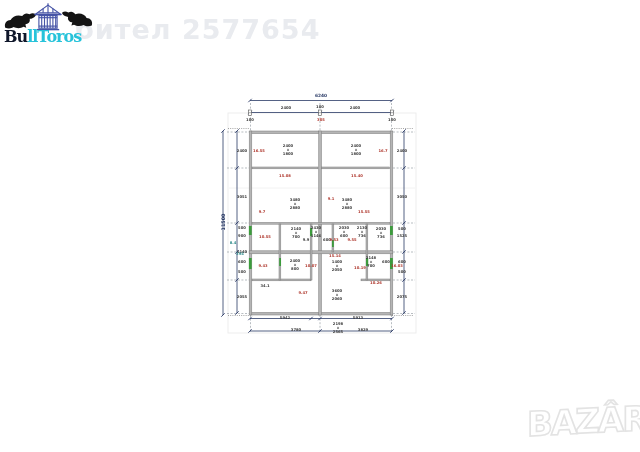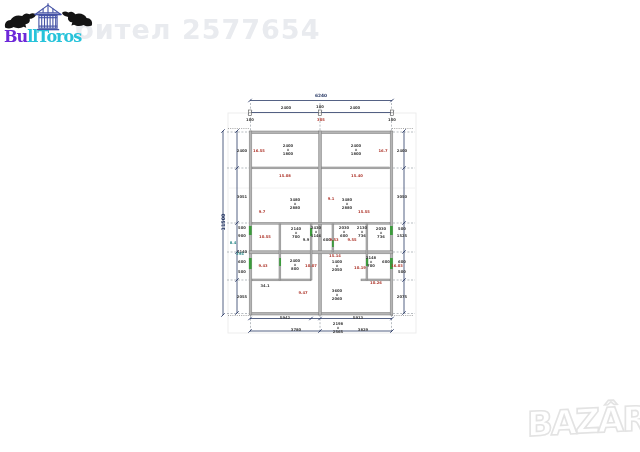--- a/index.html
+++ b/index.html
@@ -6,21 +6,21 @@
   #stage{position:relative;width:640px;height:452px;background:#ffffff;overflow:hidden;
          font-family:"DejaVu Sans",sans-serif;}
   
   .wm-user{position:absolute;left:75px;top:14px;font-size:27px;font-weight:bold;
            color:#e9ebef;letter-spacing:1px;white-space:nowrap;z-index:1;}
   
   .brand{position:absolute;left:2px;top:2px;width:122px;height:46px;z-index:2;}
   .brand svg{position:absolute;}
   .brand-text{position:absolute;left:2px;top:25px;font-size:16px;font-weight:bold;
               letter-spacing:-1px;white-space:nowrap;font-family:"DejaVu Serif",serif;}
-  .brand-prefix{color:#6d28d9;text-align:right;}
+  .brand-prefix{color:#0f172a;text-align:right;}
   .brand-suffix{color:#27c3da;}
   
   .bazar{position:absolute;left:527px;top:401px;font-size:34px;font-weight:bold;
          color:#ffffff;-webkit-text-stroke:1.6px #e3e3e3;text-stroke:1.6px #e3e3e3;
          transform:rotate(-3deg) skewX(-3deg);letter-spacing:-2px;z-index:1;
          font-family:"DejaVu Sans",sans-serif;}
   
   #plan-svg{position:absolute;left:0;top:0;z-index:0;}
   #plan-labels{position:absolute;left:0;top:0;width:640px;height:452px;z-index:0;}
   .pl{position:absolute;font-weight:700;font-size:6px;line-height:1.1;text-align:center;

